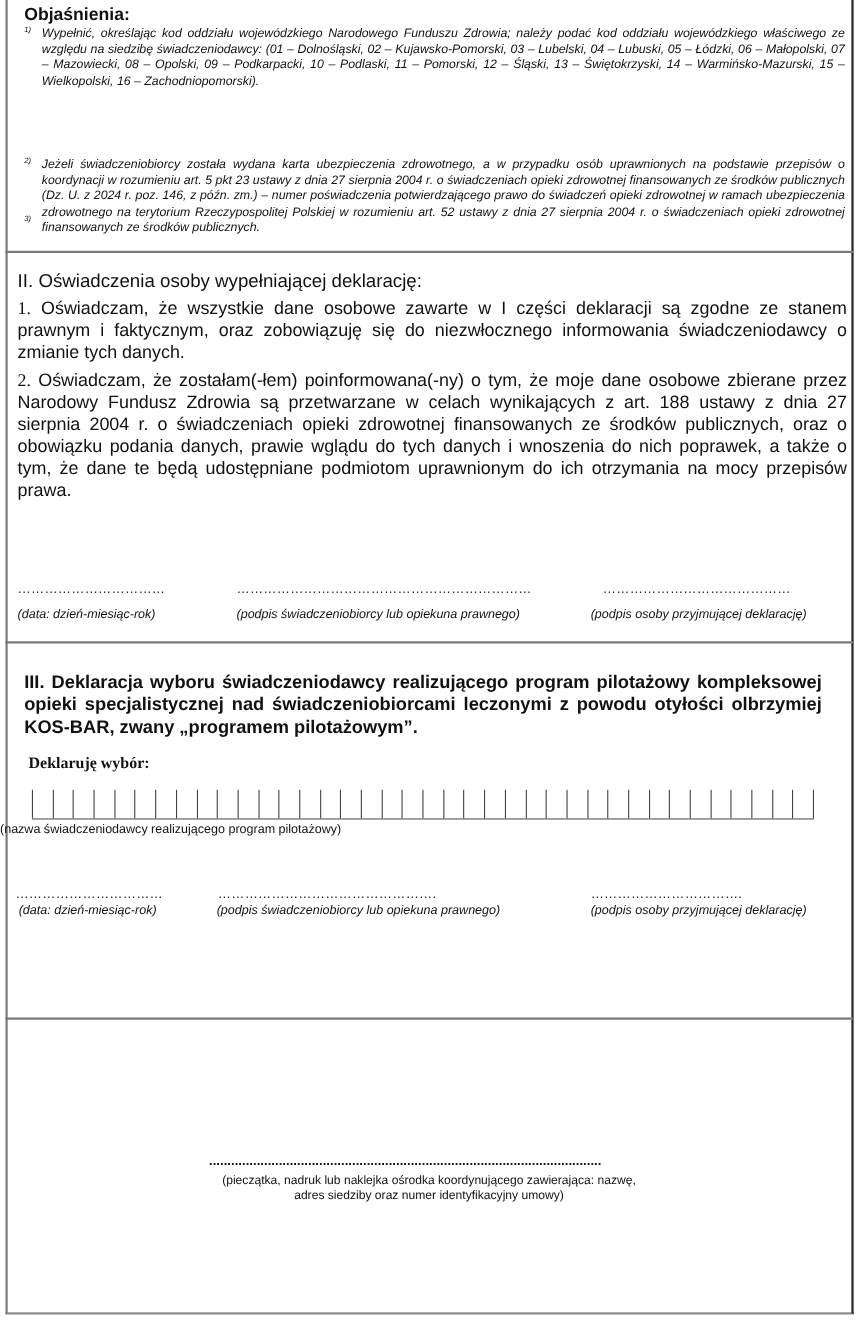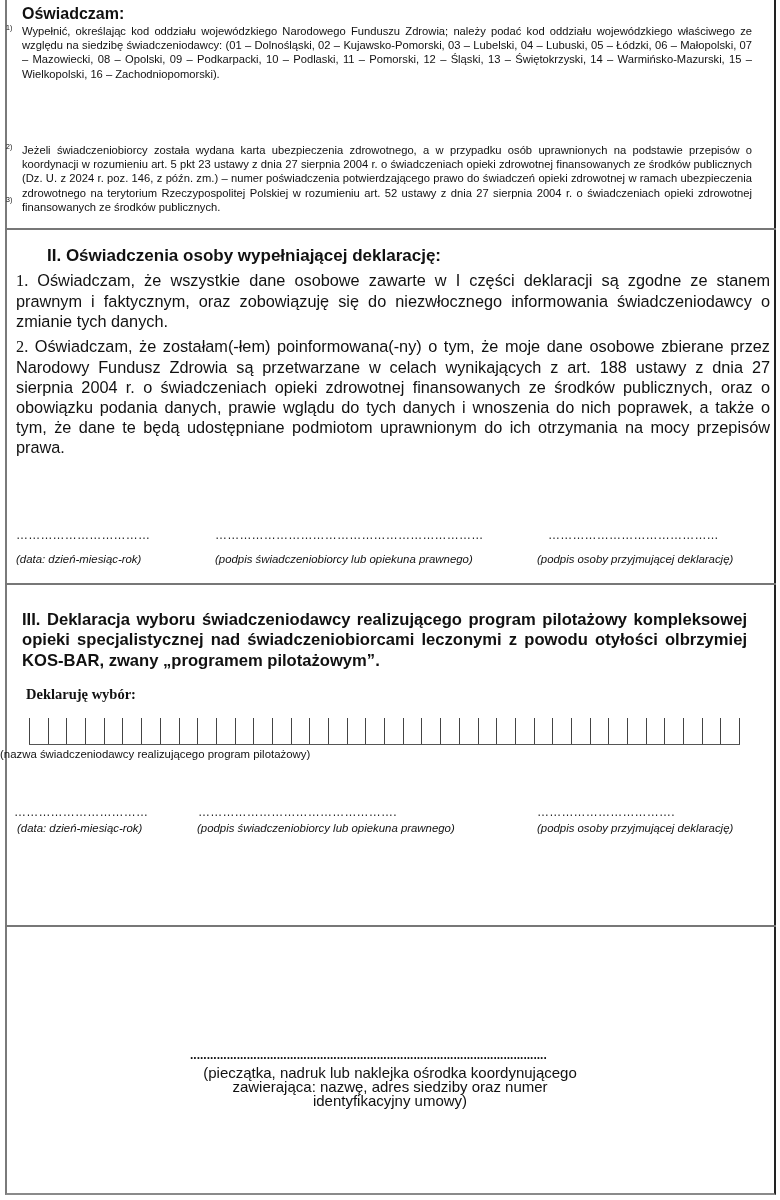--- a/index.html
+++ b/index.html
@@ -6,54 +6,54 @@
   body { width: 780px; height: 1200px; position: relative; overflow: hidden;
          font-family: "Liberation Sans", sans-serif; color: #111; }
   .frame { position: absolute; left: 5px; top: 0; width: 771px; height: 1195px;
            border-left: 2px solid #7a7a7a; border-right: 2px solid #222; border-bottom: 2px solid #8a8a8a;
            box-sizing: border-box; }
   .divider { position: absolute; left: 5px; width: 771px; height: 0; border-top: 2px solid #777; }
   .abs { position: absolute; }
 
   
   .notes-title { left: 22px; top: 5px; font-weight: bold; font-size: 16px; }
-  .note { position: absolute; left: 22px; width: 730px; font-size: 11.2px; line-height: 14.2px; text-align: justify; }
+  .note { position: absolute; left: 38px; width: 730px; font-size: 11.2px; line-height: 14.2px; text-align: justify; font-style: italic; }
   .note .sup { position: absolute; left: -16px; top: -3px; font-size: 7px; }
   .note1 { top: 24px; }
   .note2 { top: 103px; margin-top: 40px; }
   .note3 { top: 196px; }
 
   
-  .s2-title { left: 16px; top: 246px; font-weight: bold; font-size: 17px; margin-left: 31px; }
+  .s2-title { left: 16px; top: 246px; font-weight: normal; font-size: 17px; }
   .s2-para { position: absolute; left: 16px; width: 754px; font-size: 16.3px; line-height: 20px; text-align: justify; }
   .s2-p1 { top: 270px; }
   .s2-p2 { top: 336px; }
   .s2-para .num { font-family: "Liberation Serif", serif; }
 
   .dots { position: absolute; font-size: 12px; letter-spacing: 0.2px; color: #222; white-space: nowrap; overflow: hidden; }
   .sig-label { position: absolute; font-size: 11.4px; white-space: nowrap; font-style: italic; }
 
   
   .s3-title { position: absolute; left: 22px; top: 610px; width: 725px; font-weight: bold; font-size: 16.6px; line-height: 20.4px; text-align: justify; }
   .s3-choice { left: 26px; top: 686px; font-weight: bold; font-size: 14.5px; font-family: Liberation Serif, serif; }
   .comb { position: absolute; left: 29px; top: 718px; width: 711px; height: 26px; border-bottom: 1px solid #555; display: flex; }
   .comb .cell { flex: 1; border-left: 1px solid #444; height: 100%; box-sizing: border-box; }
   .comb .cell:last-child { border-right: 1px solid #444; }
   .comb-label { position: absolute; left: 0; width: 780px; top: 748px; font-size: 11.4px; }
 
   
   .stamp-dots { position: absolute; left: 190px; top: 1048px; width: 402px; font-size: 12px; font-weight: bold; overflow: hidden; white-space: nowrap; letter-spacing: 0px; }
-  .stamp-label { position: absolute; left: 200px; width: 380px; top: 1066px; font-size: 15px; line-height: 14px; text-align: center; }
+  .stamp-label { position: absolute; left: 200px; width: 380px; top: 1066px; font-size: 11px; line-height: 14px; text-align: center; }
 </style>
 </head>
 <body>
 
 <div class="frame"></div>
 
-<div class="abs notes-title">Oświadczam:</div>
+<div class="abs notes-title">Objaśnienia:</div>
 <div class="note note1">
   <span class="sup">1)</span>
   <span>Wypełnić, określając kod oddziału wojewódzkiego Narodowego Funduszu Zdrowia; należy podać kod oddziału wojewódzkiego właściwego ze względu na siedzibę świadczeniodawcy: (01 – Dolnośląski, 02 – Kujawsko-Pomorski, 03 – Lubelski, 04 – Lubuski, 05 – Łódzki, 06 – Małopolski, 07 – Mazowiecki, 08 – Opolski, 09 – Podkarpacki, 10 – Podlaski, 11 – Pomorski, 12 – Śląski, 13 – Świętokrzyski, 14 – Warmińsko-Mazurski, 15 – Wielkopolski, 16 – Zachodniopomorski).</span>
 </div>
 <div class="note note2">
   <span class="sup">2)</span>
   <span>Jeżeli świadczeniobiorcy została wydana karta ubezpieczenia zdrowotnego, a w przypadku osób uprawnionych na podstawie przepisów o koordynacji w rozumieniu art. 5 pkt 23 ustawy z dnia 27 sierpnia 2004 r. o świadczeniach opieki zdrowotnej finansowanych ze środków publicznych (Dz. U. z 2024 r. poz. 146, z późn. zm.) – numer poświadczenia potwierdzającego prawo do świadczeń opieki zdrowotnej w ramach ubezpieczenia zdrowotnego na terytorium Rzeczypospolitej Polskiej w rozumieniu art. 52 ustawy z dnia 27 sierpnia 2004 r. o świadczeniach opieki zdrowotnej finansowanych ze środków publicznych.</span>
 </div>
 <div class="note note3">
   <span class="sup">3)</span>

